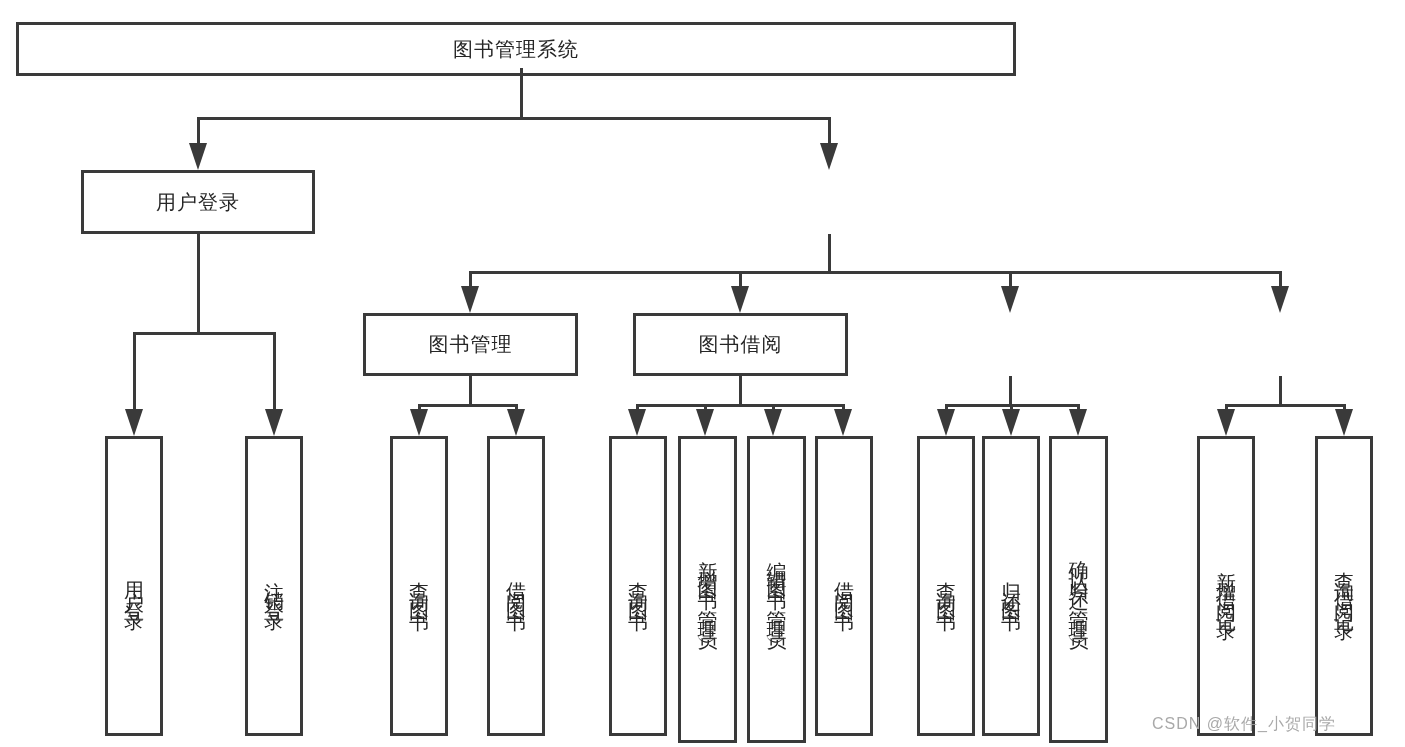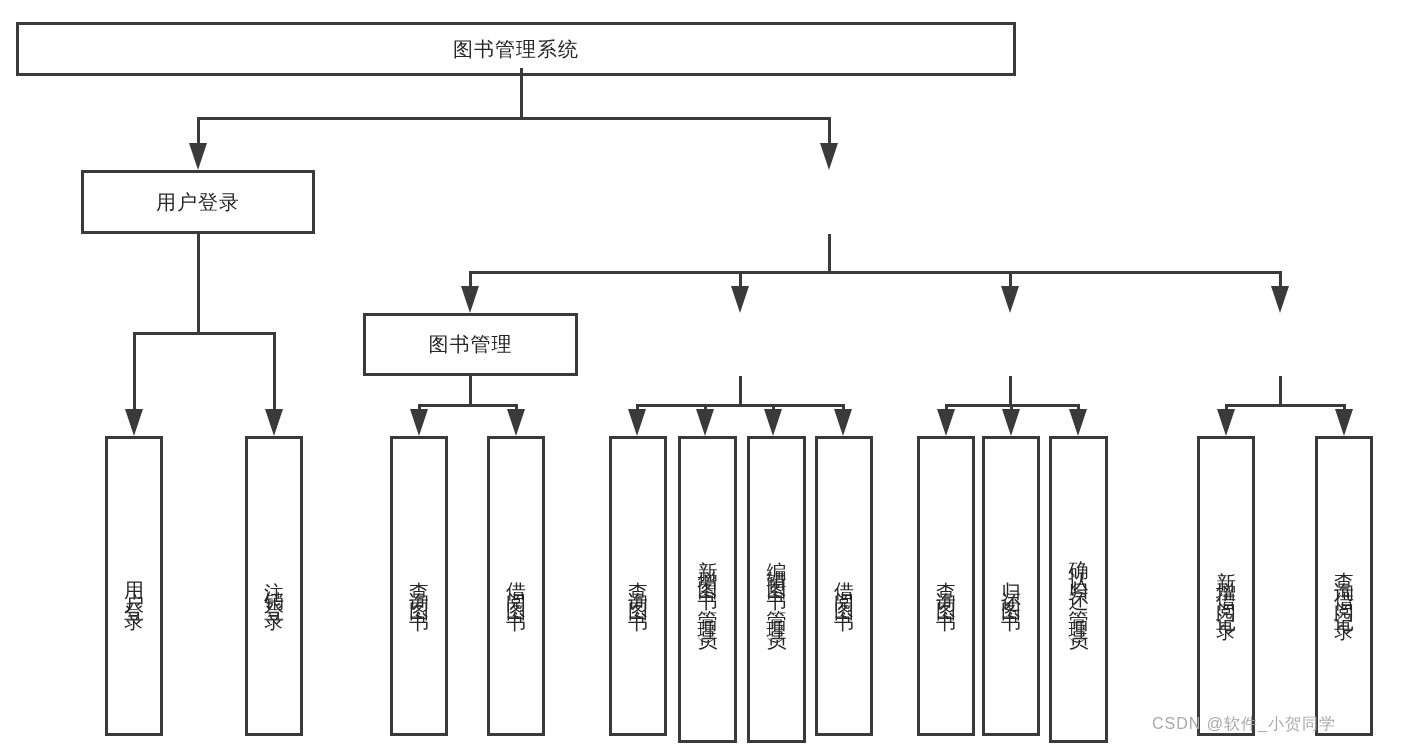--- a/index.html
+++ b/index.html
@@ -67,20 +67,23 @@
   <div class="vline" style="left:739px;top:271px;height:17px;"></div>
   <div class="vline" style="left:1009px;top:271px;height:17px;"></div>
   <div class="vline" style="left:1279px;top:271px;height:17px;"></div>
   <div class="arrow" style="left:461px;top:286px;"></div>
   <div class="arrow" style="left:731px;top:286px;"></div>
   <div class="arrow" style="left:1001px;top:286px;"></div>
   <div class="arrow" style="left:1271px;top:286px;"></div>
 
   <div class="box" style="left:363px;top:313px;width:215px;height:63px;">
     <span>图书管理</span>
+  </div>
+  <div class="box" style="left:633px;top:313px;width:215px;height:63px;">
+    <span>图书借阅</span>
   </div>
 
   <div class="vline" style="left:469px;top:376px;height:30px;"></div>
   <div class="hline" style="left:418px;top:404px;width:100px;"></div>
   <div class="vline" style="left:418px;top:404px;height:7px;"></div>
   <div class="vline" style="left:515px;top:404px;height:7px;"></div>
   <div class="arrow" style="left:410px;top:409px;"></div>
   <div class="arrow" style="left:507px;top:409px;"></div>
 
   <div class="vline" style="left:739px;top:376px;height:30px;"></div>

